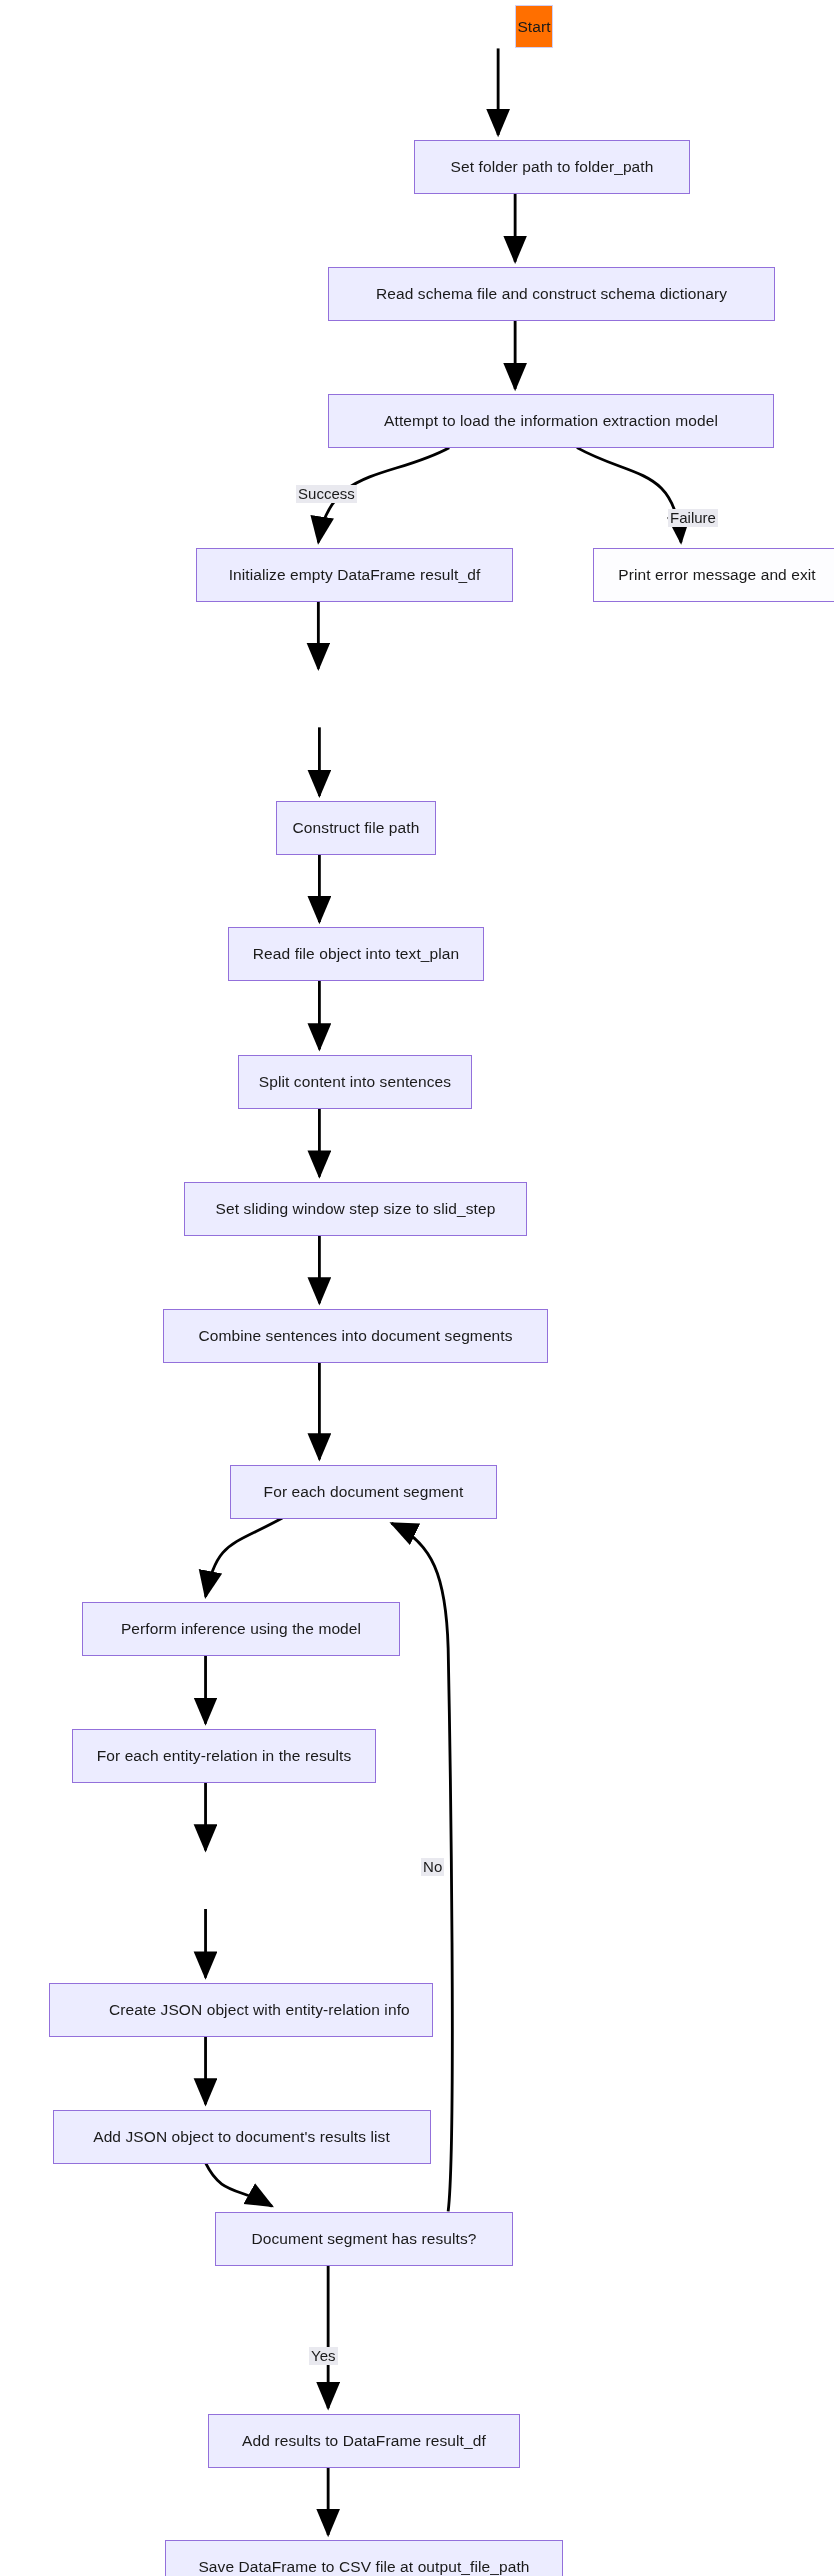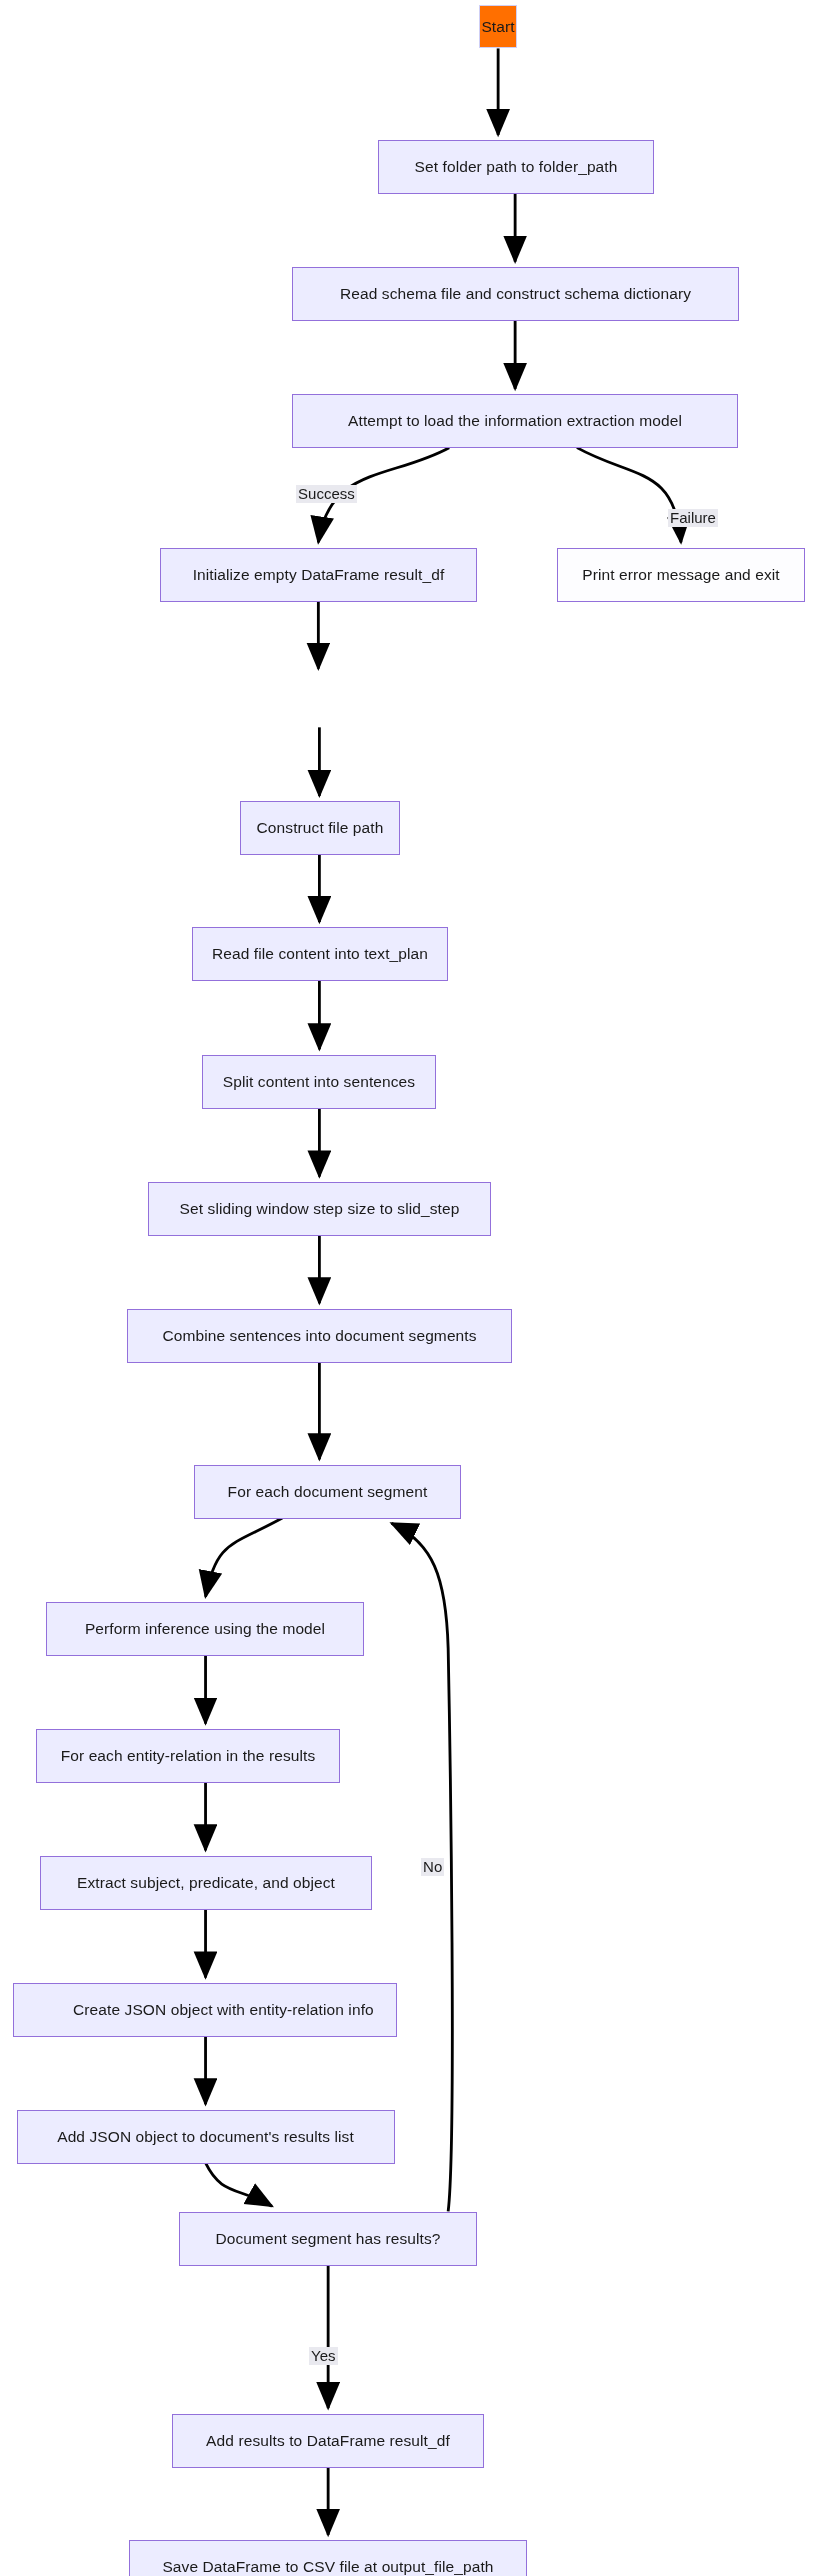--- a/index.html
+++ b/index.html
@@ -10,20 +10,21 @@
     position:absolute;
     box-sizing:border-box;
     border:1px solid #9370db;
     background:#ececff;
     color:#1a1a1a;
     display:flex;align-items:center;justify-content:center;
     font-size:15.5px;
     line-height:1.15;
     white-space:nowrap;
     letter-spacing:0.1px;
+    margin-left:36px;
   }
   .node.terminal{background:#ff6f00;border-color:#cfcff5;color:#1a1a1a;}
   .node.plain{background:#fdfdff;}
   .elabel{
     position:absolute;
     background:#e9e9ef;
     color:#1a1a1a;
     font-size:15px;
     padding:0.5px 2.1px;
     white-space:nowrap;
@@ -76,35 +77,34 @@
 
   <div class="node" style="left:292px;top:394px;width:446px;height:54px;">Attempt to load the information extraction model</div>
 
   <div class="node" style="left:160px;top:548px;width:317px;height:54px;">Initialize empty DataFrame result_df</div>
 
   <div class="node plain" style="left:557px;top:548px;width:248px;height:54px;">Print error message and exit</div>
 
 
   <div class="node" style="left:240px;top:801px;width:160px;height:54px;">Construct file path</div>
 
-  <div class="node" style="left:192px;top:927px;width:256px;height:54px;">Read file content into text_plan</div>
+  <div class="node" style="left:192px;top:927px;width:256px;height:54px;">Read file object into text_plan</div>
 
   <div class="node" style="left:202px;top:1055px;width:234px;height:54px;">Split content into sentences</div>
 
   <div class="node" style="left:148px;top:1182px;width:343px;height:54px;">Set sliding window step size to slid_step</div>
 
   <div class="node" style="left:127px;top:1309px;width:385px;height:54px;">Combine sentences into document segments</div>
 
   <div class="node" style="left:194px;top:1465px;width:267px;height:54px;">For each document segment</div>
 
   <div class="node" style="left:46px;top:1602px;width:318px;height:54px;">Perform inference using the model</div>
 
   <div class="node" style="left:36px;top:1729px;width:304px;height:54px;">For each entity-relation in the results</div>
 
-  <div class="node" style="left:40px;top:1856px;width:332px;height:54px;">Extract subject, predicate, and object</div>
 
   <div class="node" style="left:13.4px;top:1983px;width:384px;height:54px;padding-left:36px;">Create JSON object with entity-relation info</div>
 
   <div class="node" style="left:16.5px;top:2110px;width:378px;height:54px;">Add JSON object to document's results list</div>
 
   <div class="node" style="left:179px;top:2212px;width:298px;height:54px;">Document segment has results?</div>
 
   <div class="node" style="left:172px;top:2414px;width:312px;height:54px;">Add results to DataFrame result_df</div>
 
   <div class="node" style="left:129px;top:2540px;width:398px;height:54px;">Save DataFrame to CSV file at output_file_path</div>

